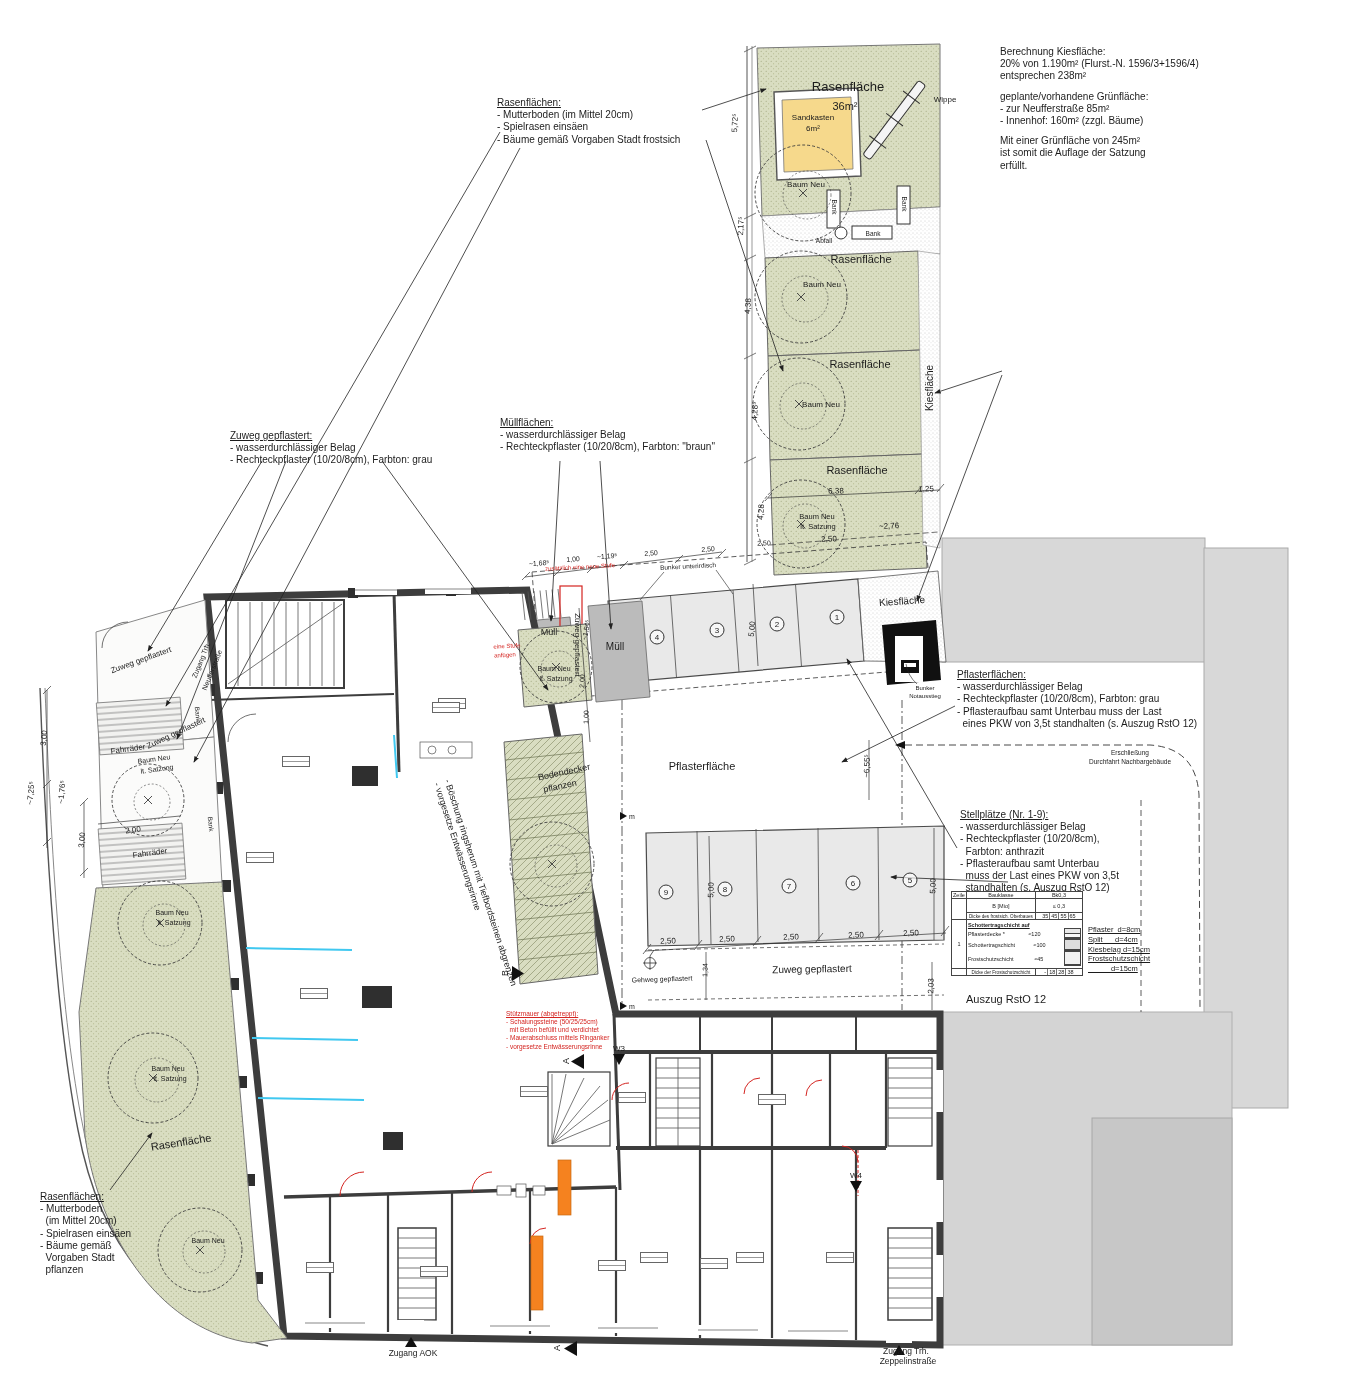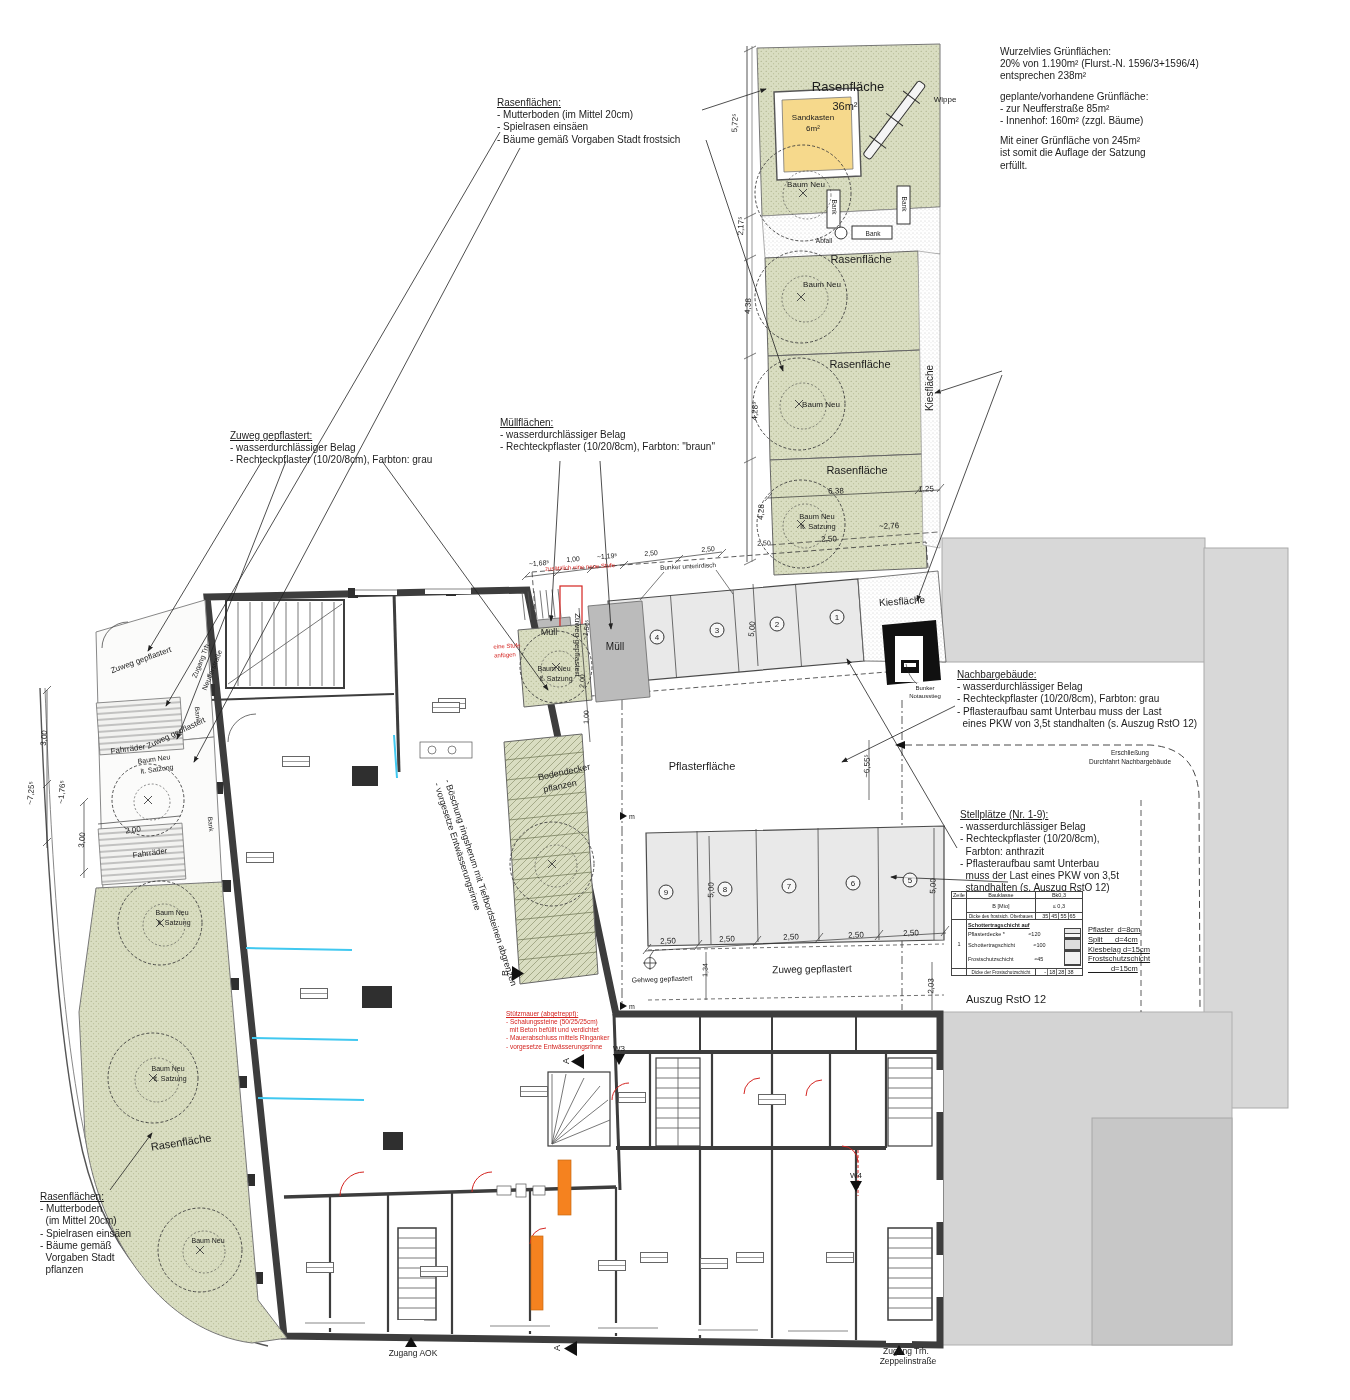--- a/index.html
+++ b/index.html
@@ -335,21 +335,21 @@
       <circle cx="650" cy="963" r="5.5"></circle>
           <path d="M650,956 V970 M643,963 H657 M650,956 L654,950"></path>
     </g>
   </g>
 
   <path d="M905,745 L1150,745 Q1196,748 1199,795 L1200,1008" fill="none" stroke="#333" stroke-width="0.9" stroke-dasharray="7,4"></path>
   <polygon points="905,741 905,749 895,745" fill="#111"></polygon>
 </svg>
 
 <div class="ann" style="left:1000px;top:46px;font-size:10px;">
-      <div class="ann-line">Wurzelvlies Grünflächen:</div>
+      <div class="ann-line">Berechnung Kiesfläche:</div>
       <div class="ann-line">20% von 1.190m² (Flurst.-N. 1596/3+1596/4)</div>
       <div class="ann-line">entsprechen 238m²</div>
       <div class="ann-line sp"></div>
       <div class="ann-line">geplante/vorhandene Grünfläche:</div>
       <div class="ann-line">- zur Neufferstraße 85m²</div>
       <div class="ann-line">- Innenhof: 160m² (zzgl. Bäume)</div>
       <div class="ann-line sp"></div>
       <div class="ann-line">Mit einer Grünfläche von 245m²</div>
       <div class="ann-line">ist somit die Auflage der Satzung</div>
       <div class="ann-line">erfüllt.</div>
@@ -364,21 +364,21 @@
       <div class="ann-title">Zuweg gepflastert:</div>
       <div class="ann-line">- wasserdurchlässiger Belag</div>
       <div class="ann-line">- Rechteckpflaster (10/20/8cm), Farbton: grau</div>
     </div>
 <div class="ann" style="left:500px;top:417px;font-size:10px;">
       <div class="ann-title">Müllflächen:</div>
       <div class="ann-line">- wasserdurchlässiger Belag</div>
       <div class="ann-line">- Rechteckpflaster (10/20/8cm), Farbton: "braun"</div>
     </div>
 <div class="ann" style="left:957px;top:669px;font-size:10px;">
-      <div class="ann-title">Nachbargebäude:</div>
+      <div class="ann-title">Pflasterflächen:</div>
       <div class="ann-line">- wasserdurchlässiger Belag</div>
       <div class="ann-line">- Rechteckpflaster (10/20/8cm), Farbton: grau</div>
       <div class="ann-line">- Pflasteraufbau samt Unterbau muss der Last</div>
       <div class="ann-line">  eines PKW von 3,5t standhalten (s. Auszug RstO 12)</div>
     </div>
 <div class="ann" style="left:960px;top:809px;font-size:10px;">
       <div class="ann-title">Stellplätze (Nr. 1-9):</div>
       <div class="ann-line">- wasserdurchlässiger Belag</div>
       <div class="ann-line">- Rechteckpflaster (10/20/8cm),</div>
       <div class="ann-line">  Farbton: anthrazit</div>

